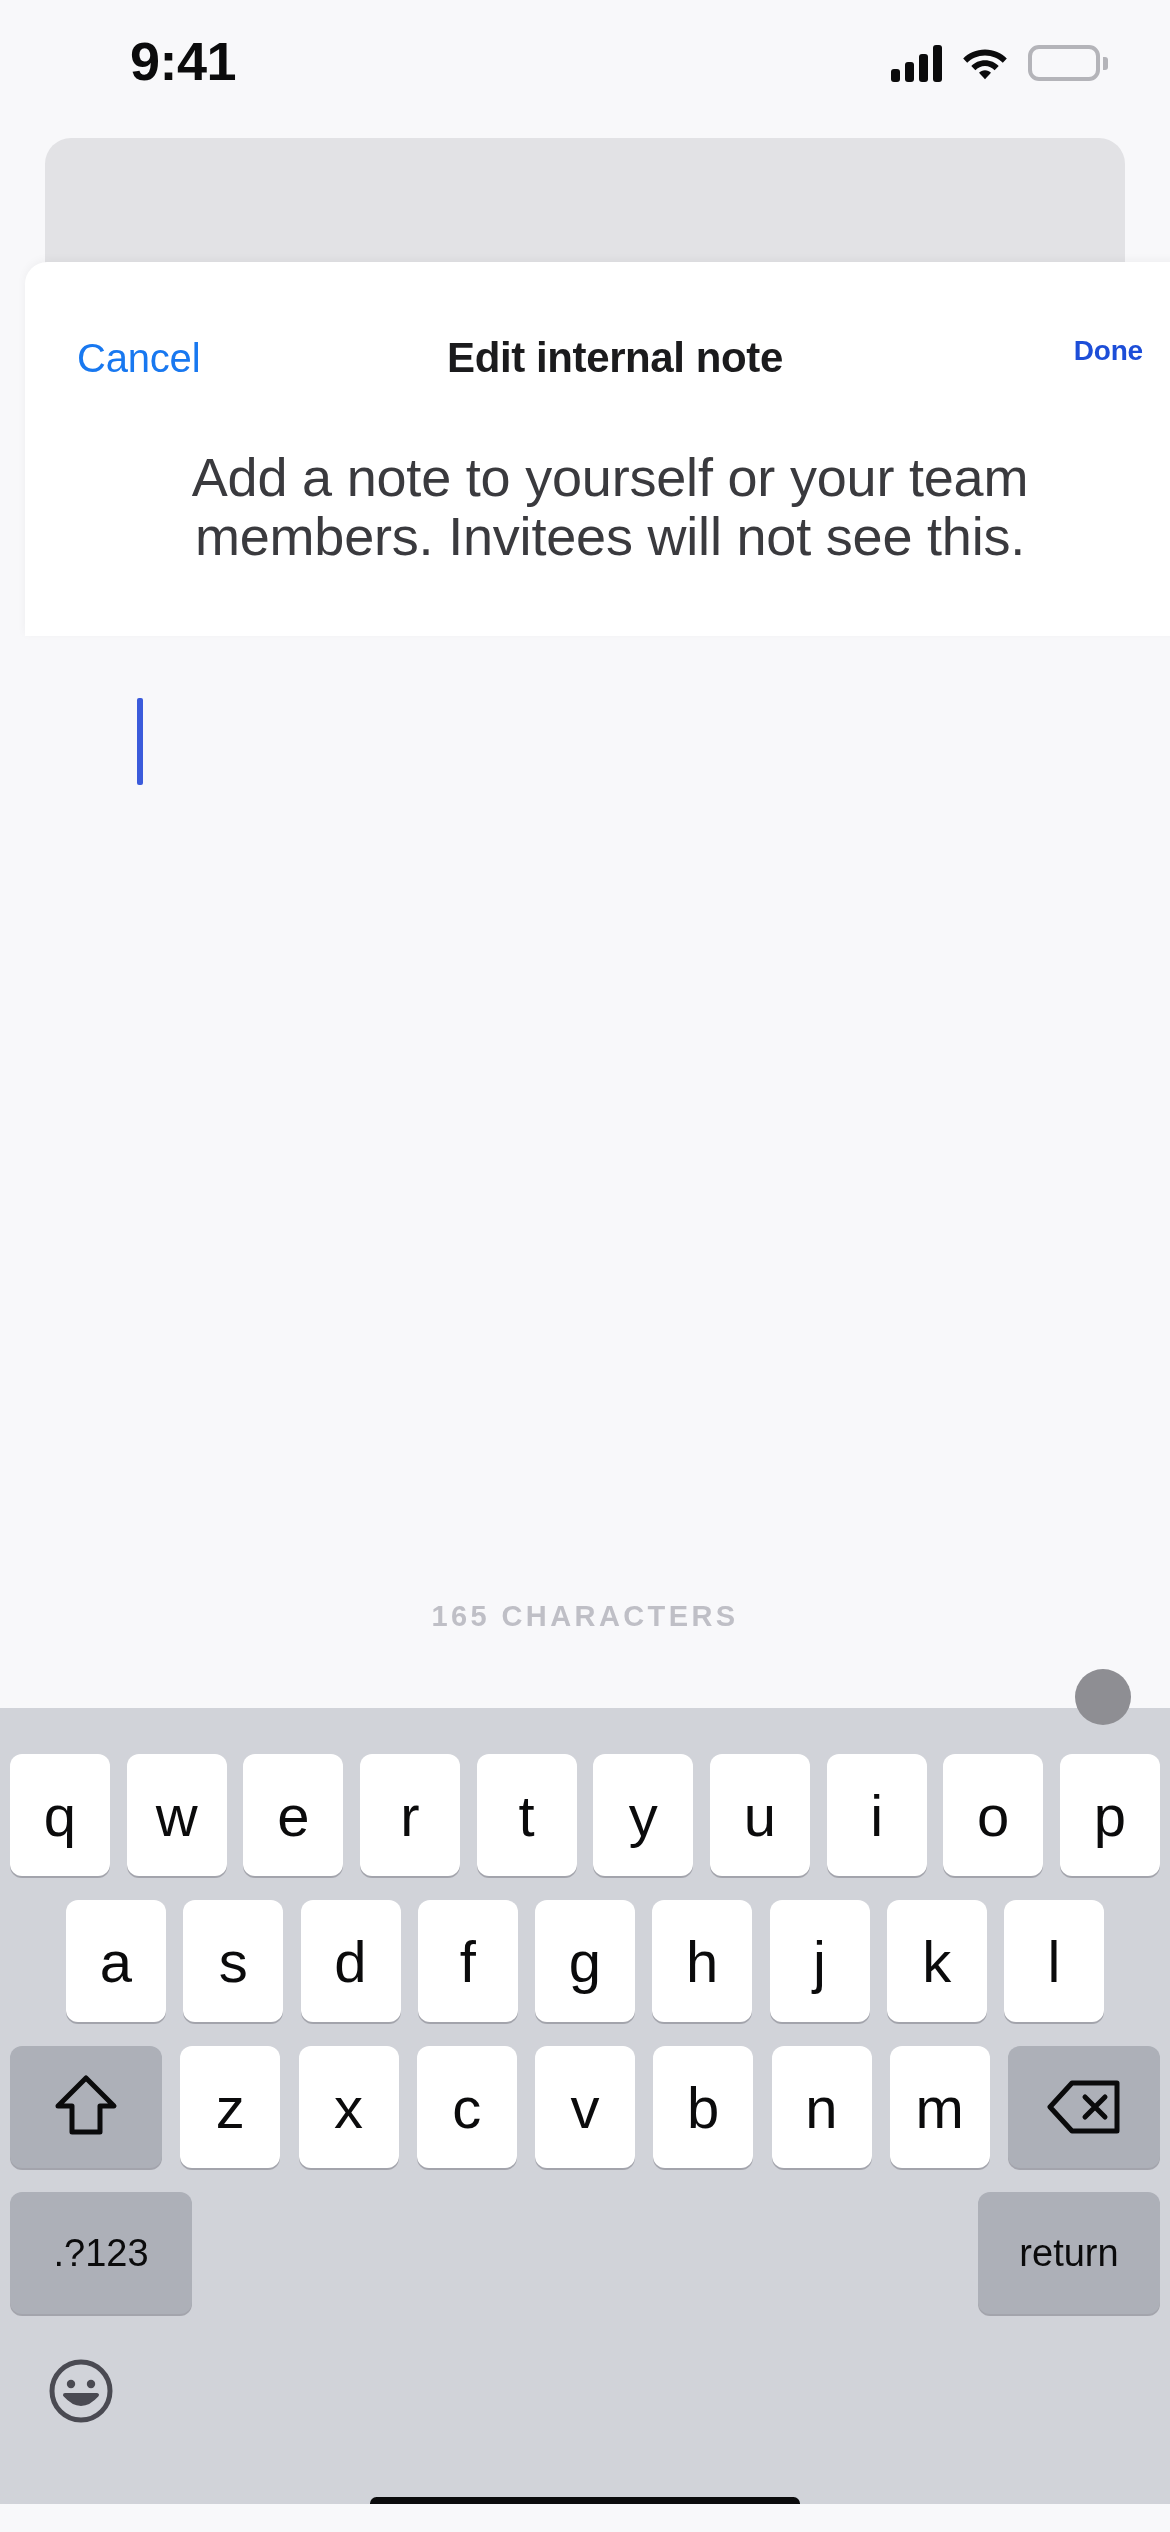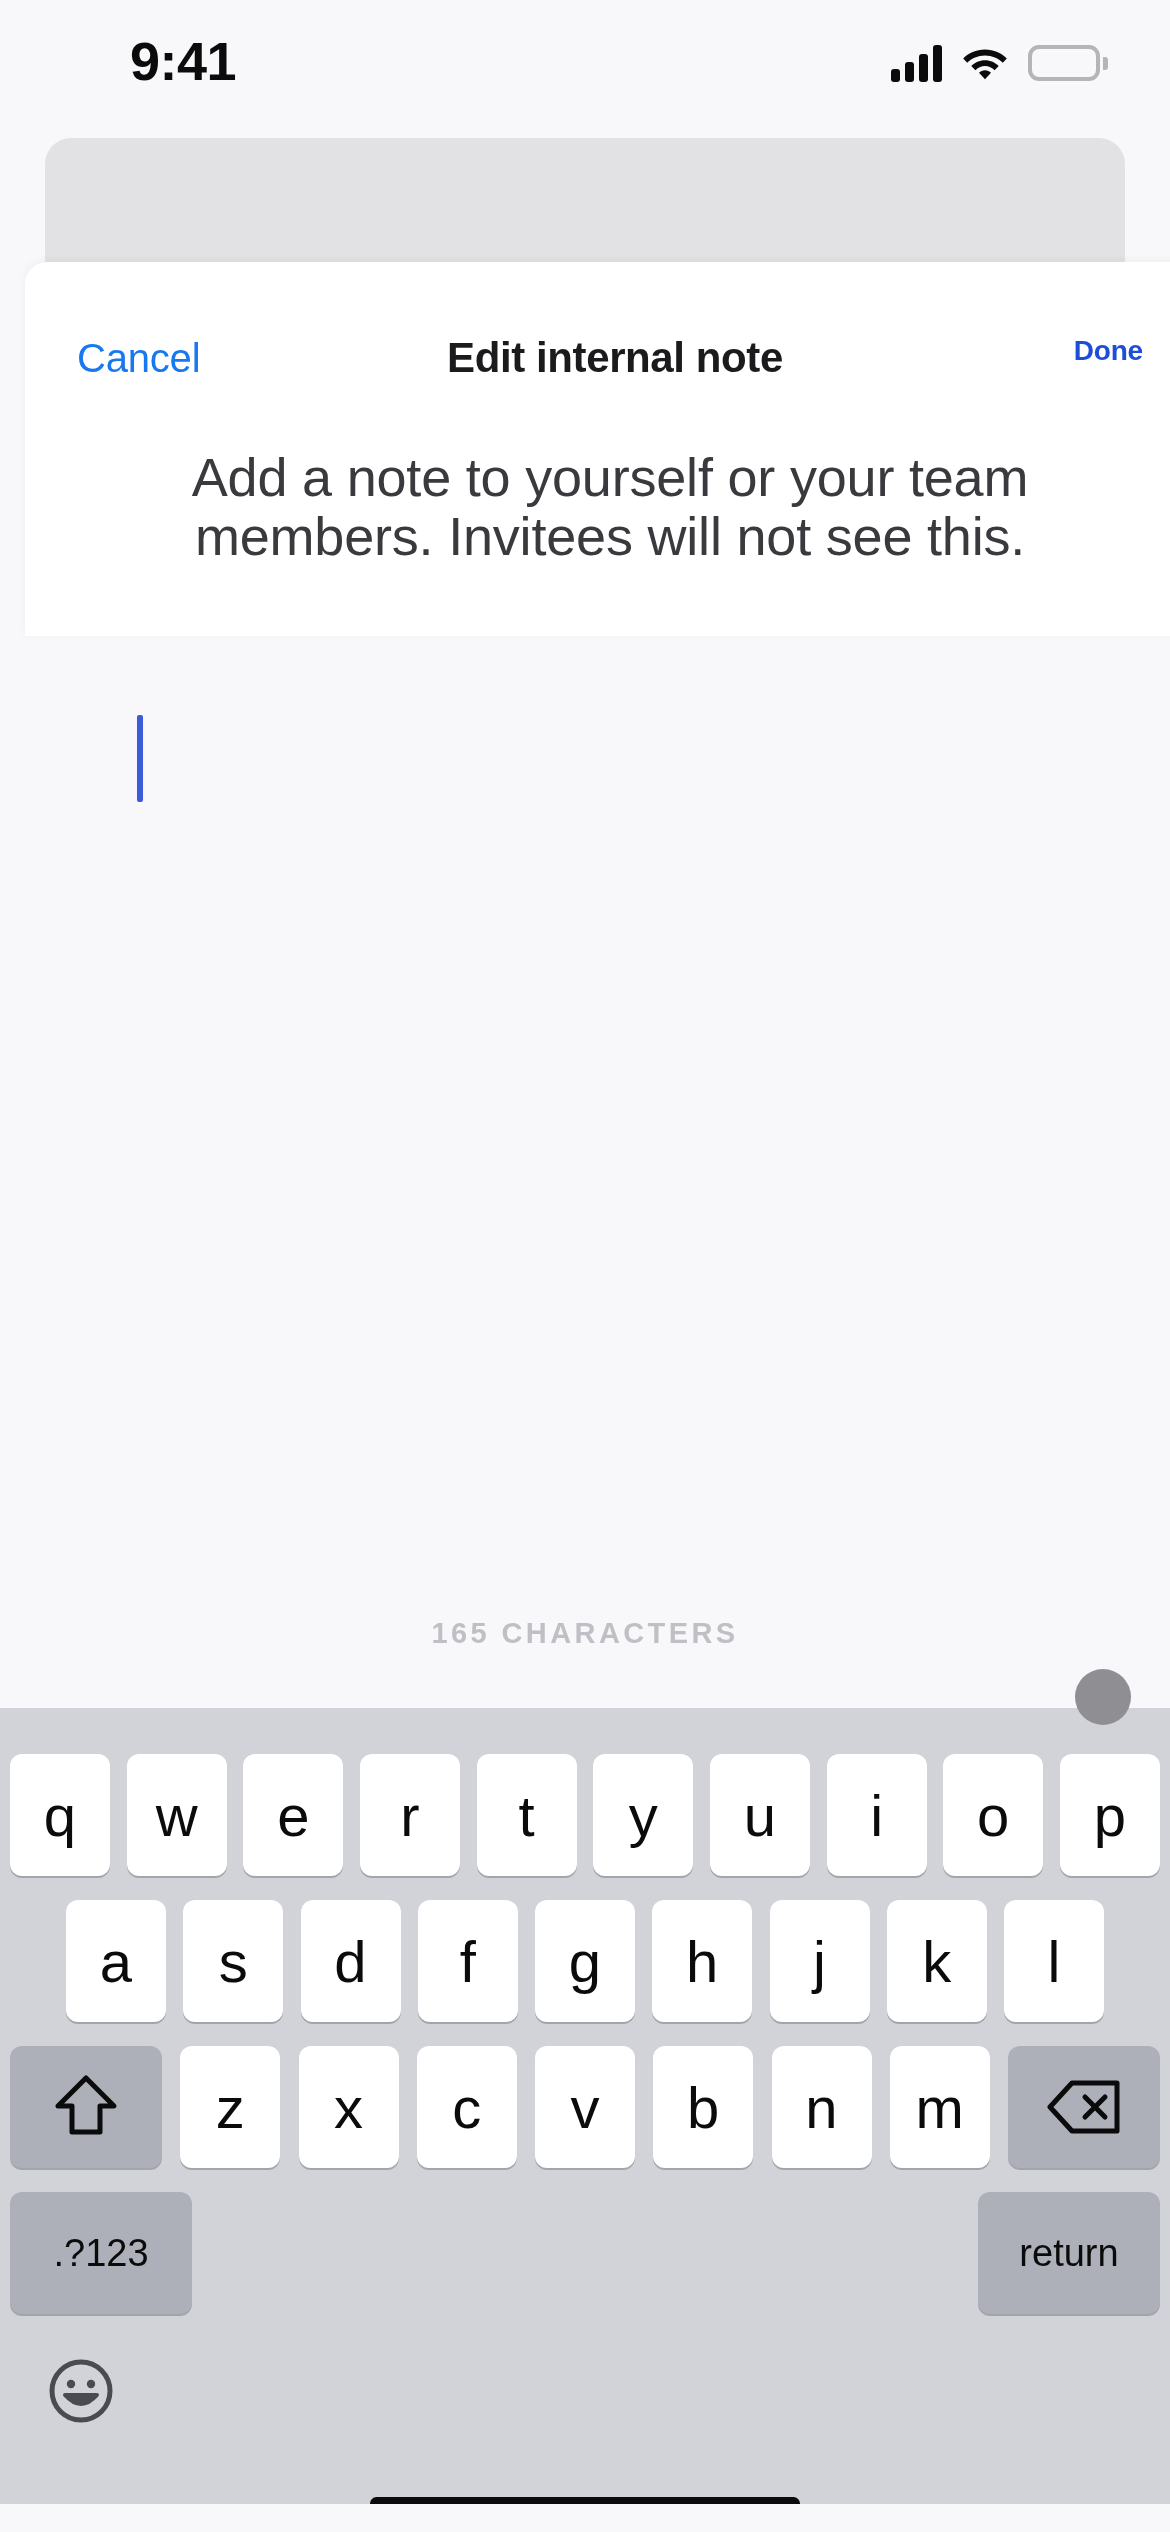--- a/index.html
+++ b/index.html
@@ -103,21 +103,21 @@
     position:absolute; left:110px; top:186px;
     width:950px; text-align:center;
     font-size:54px; line-height:59px;
     color:#3a3a3e;
     letter-spacing:-0.2px;
   }
 
   
   #note-body {
     position:absolute;
-    left:0; top:636px;
+    left:0; top:619px;
     width:1170px; height:1072px;
     background:#f8f8fa;
     z-index:15;
   }
   #note-input {
     position:absolute;
     left:84px; top:48px;
     width:1000px; height:900px;
     background:transparent;
     border:none; outline:none; resize:none;

